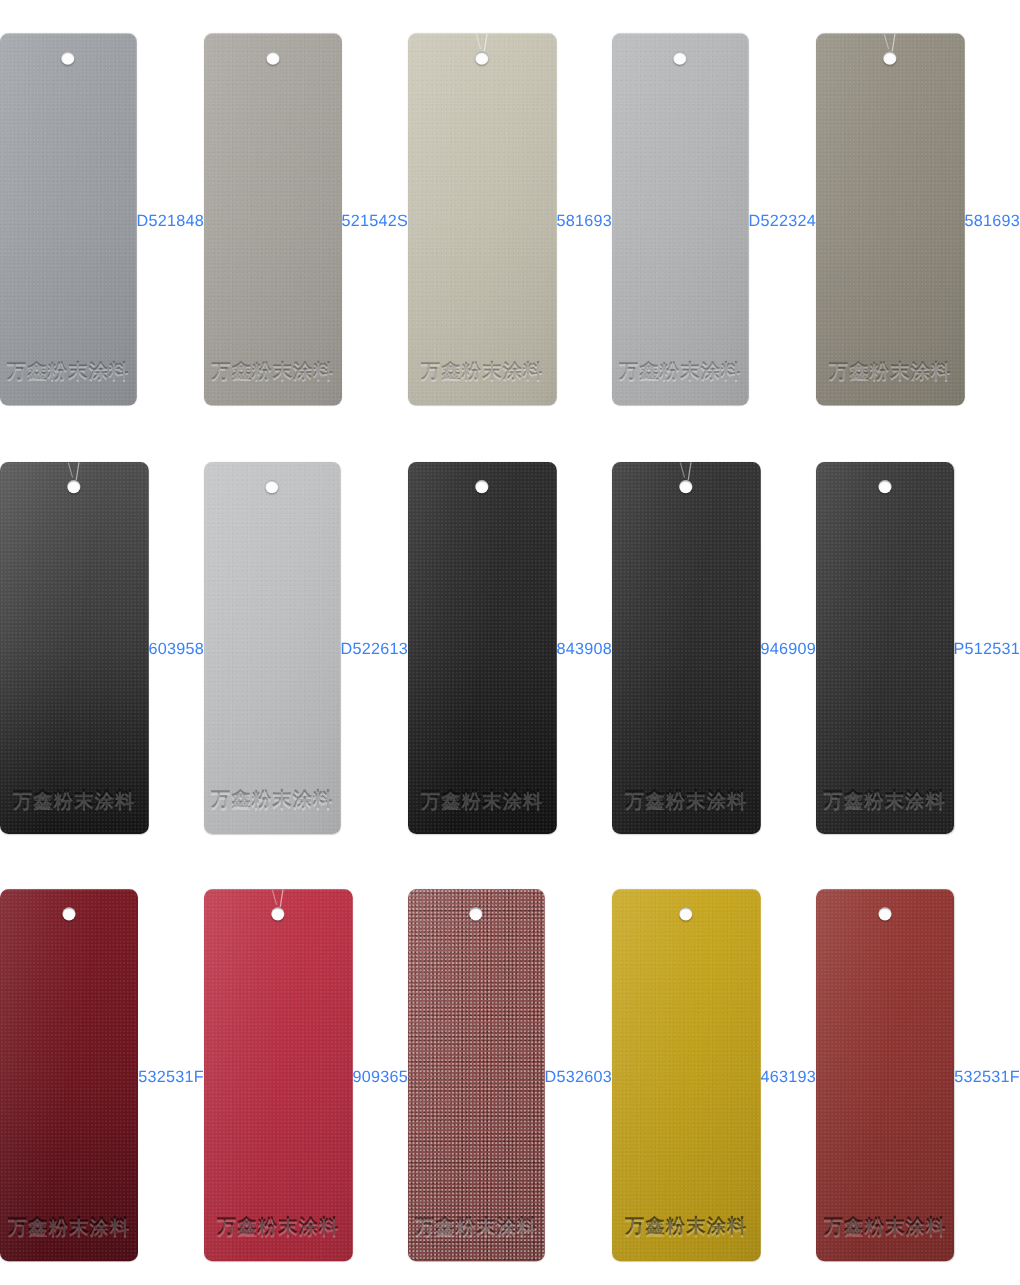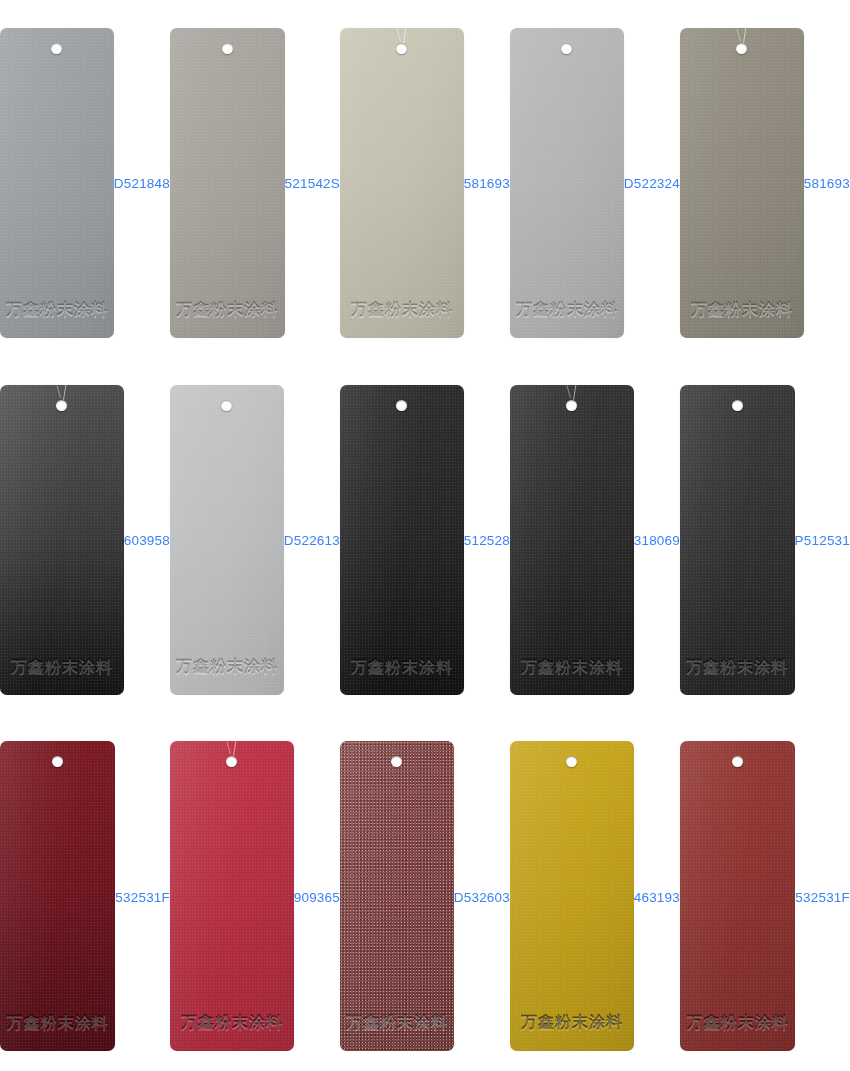--- a/index.html
+++ b/index.html
@@ -248,34 +248,34 @@
         </div>
         <div class="code-label">D522613</div>
       </div>
       <div class="swatch-cell">
         <div class="panel dark" style="background: linear-gradient(rgb(46, 46, 46) 0%, rgb(38, 38, 38) 50%, rgb(19, 19, 19) 100%);">
           <div class="sheen"></div>
           <div class="grain"></div>
           <div class="hole"></div>
           <div class="emboss">万鑫粉末涂料</div>
         </div>
-        <div class="code-label">512528</div>
+        <div class="code-label">843908</div>
       </div>
       <div class="swatch-cell">
         <div class="panel dark" style="background: linear-gradient(rgb(52, 52, 52) 0%, rgb(43, 43, 43) 50%, rgb(26, 26, 26) 100%);">
           <div class="sheen"></div>
           <div class="grain"></div>
           <div class="wire">
             <i></i>
             <i></i>
           </div>
           <div class="hole"></div>
           <div class="emboss">万鑫粉末涂料</div>
         </div>
-        <div class="code-label">318069</div>
+        <div class="code-label">946909</div>
       </div>
       <div class="swatch-cell">
         <div class="panel dark" style="background: linear-gradient(rgb(58, 58, 58) 0%, rgb(49, 49, 49) 50%, rgb(34, 34, 34) 100%);">
           <div class="sheen"></div>
           <div class="grain"></div>
           <div class="hole"></div>
           <div class="emboss">万鑫粉末涂料</div>
         </div>
         <div class="code-label">P512531</div>
       </div>

